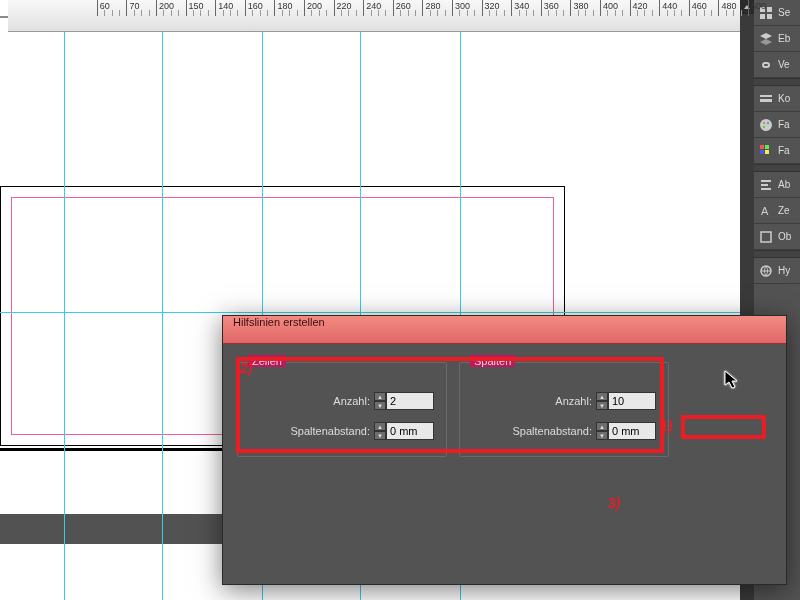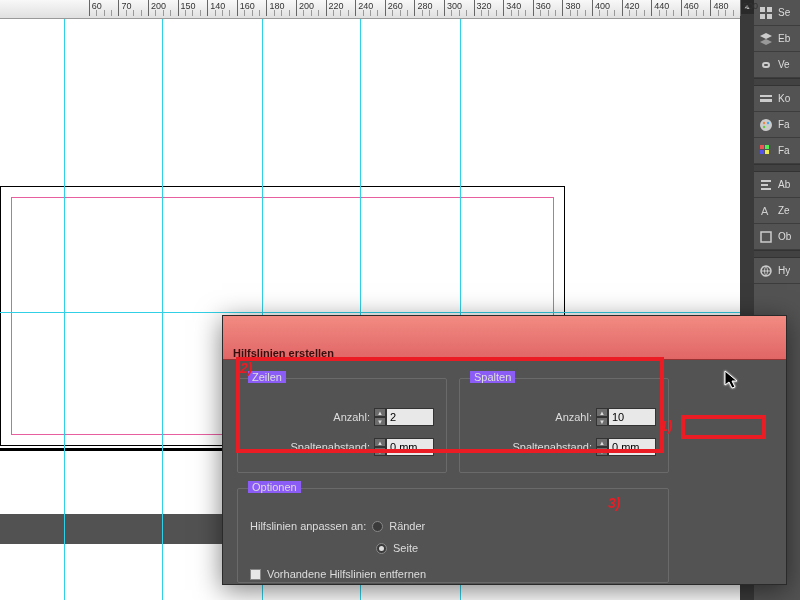--- a/index.html
+++ b/index.html
@@ -1,19 +1,19 @@
 <!DOCTYPE html>
 <html><head>
 <meta charset="utf-8">
 <style>
   * { box-sizing: border-box; margin: 0; padding: 0; font-family: Tahoma, Arial, sans-serif; font-size: 11px; }
   body { width: 800px; height: 600px; overflow: hidden; background: #fff; position: relative; }
 
   
-  .ruler-h { position: absolute; top: 0; left: 0; right: 60px; height: 19px; background: linear-gradient(#f8f8f8,#e0e0e0); border-bottom: 1px solid #999; z-index: 2; }
+  .ruler-h { position: absolute; top: 0; left: 8px; right: 60px; height: 32px; background: linear-gradient(#f8f8f8,#e0e0e0); border-bottom: 1px solid #999; z-index: 2; }
   .ruler-h .tick { position: absolute; top: 0; height: 16px; border-left: 1px solid #666; }
   .ruler-h .tick span { position: absolute; top: 1px; left: 2px; font-size: 9px; color: #333; }
   .ruler-h .minor { position:absolute; top:10px; height:6px; border-left:1px solid #999; }
 
   
   .scroll-v { position:absolute; top:0; right:46px; width:14px; height:600px; background:#3a3a3a; }
   .scroll-v .top-btn { width:14px; height:14px; background:#2a2a2a; display:flex; align-items:center; justify-content:center; }
   .scroll-v .top-btn svg { width:8px; height:8px; }
 
   
@@ -31,25 +31,25 @@
   .grey-band-top { position:absolute; left:0; top:0; width:740px; height:2px; background:#8a8a8a; }
   .grey-band-bot { position:absolute; left:0; top:498px; width:740px; height:30px; background:#525252; }
 
   .guide-v { position:absolute; top:0; bottom:0; width:1px; background:#32d0e6; }
   .guide-v.parent { top:16px; height:600px; }
   .guide-h { position:absolute; left:0; width:565px; height:1px; top:310px; background:#32d0e6; }
   .guide-h.long { width:740px; left:0; }
 
   
   .dialog { position:absolute; left:222px; top:315px; width:565px; height:270px; background:#535353; border:1px solid #2a2a2a; box-shadow:0 5px 25px rgba(0,0,0,.5); z-index:10; }
-  .dialog .titlebar { height:44px; background:linear-gradient(#f28b82,#e06666); display:flex; align-items:flex-end; padding:0 10px; color:#3a0d0d; font-weight:bold; border-bottom:1px solid #933; }
+  .dialog .titlebar { height:28px; background:linear-gradient(#f28b82,#e06666); display:flex; align-items:flex-start; padding:0 10px; color:#3a0d0d; font-weight:normal; border-bottom:1px solid #933; }
   .dialog .body { position:relative; padding:14px; height:calc(100% - 28px); }
 
   .groupbox { position:absolute; border:1px solid #6a6a6a; border-radius:2px; padding:26px 12px 14px 12px; }
-  .groupbox .legend { position:absolute; top:-8px; left:10px; background:#8b5cf6; padding:0 4px; color:#ddd; font-size:11px; }
+  .groupbox .legend { position:absolute; top:-8px; left:10px; background:#be185d; padding:0 4px; color:#ddd; font-size:11px; }
   .gb-rows { left:14px; top:18px; width:210px; height:95px; }
   .gb-cols { left:236px; top:18px; width:210px; height:95px; }
   .gb-opts { left:14px; top:128px; width:432px; height:95px; }
 
   .field-row { display:flex; align-items:center; justify-content:flex-end; gap:4px; height:24px; margin-bottom:6px; }
   .field-row label { color:#ddd; }
   .stepper { display:flex; }
   .stepper .btns { width:12px; display:flex; flex-direction:column; }
   .stepper .btns span { height:9px; background:#6d6d6d; border:1px solid #333; display:flex; align-items:center; justify-content:center; font-size:6px; color:#ddd; cursor:pointer; }
   .stepper input { width:48px; height:18px; background:#e8e8e8; border:1px solid #333; padding:0 3px; font-size:11px; }
@@ -383,36 +383,20 @@
         <div class="stepper">
           <div class="btns">
               <span>▲</span>
               <span>▼</span>
             </div>
           <input value="0 mm" style="">
         </div>
       </div>
     </div>
 
-    <div class="groupbox gb-opts">
-      <span class="legend">Optionen</span>
-      <div class="radio-row">
-        <span>Hilfslinien anpassen an:</span>
-        <span class="radio"></span>
-        <span>Ränder</span>
-      </div>
-      <div class="radio-row" style="padding-left:126px">
-        <span class="radio checked"></span>
-        <span>Seite</span>
-      </div>
-      <div class="check-row" style="margin-top:4px">
-        <span class="check"></span>
-        <span>Vorhandene Hilfslinien entfernen</span>
-      </div>
-    </div>
 
   </div>
 </div>
 
 <div class="hl-red hl1"></div>
 <div class="hl-red hl2"></div>
 <span class="ann ann1">1)</span>
 <span class="ann ann2">2)</span>
 <span class="ann ann3">3)</span>
 

